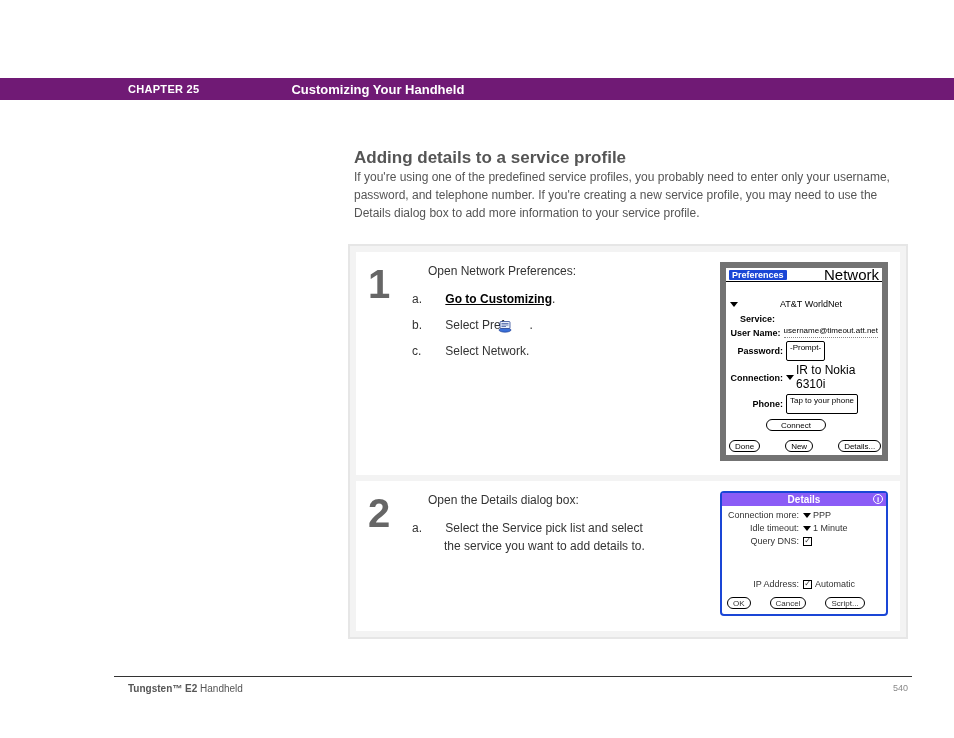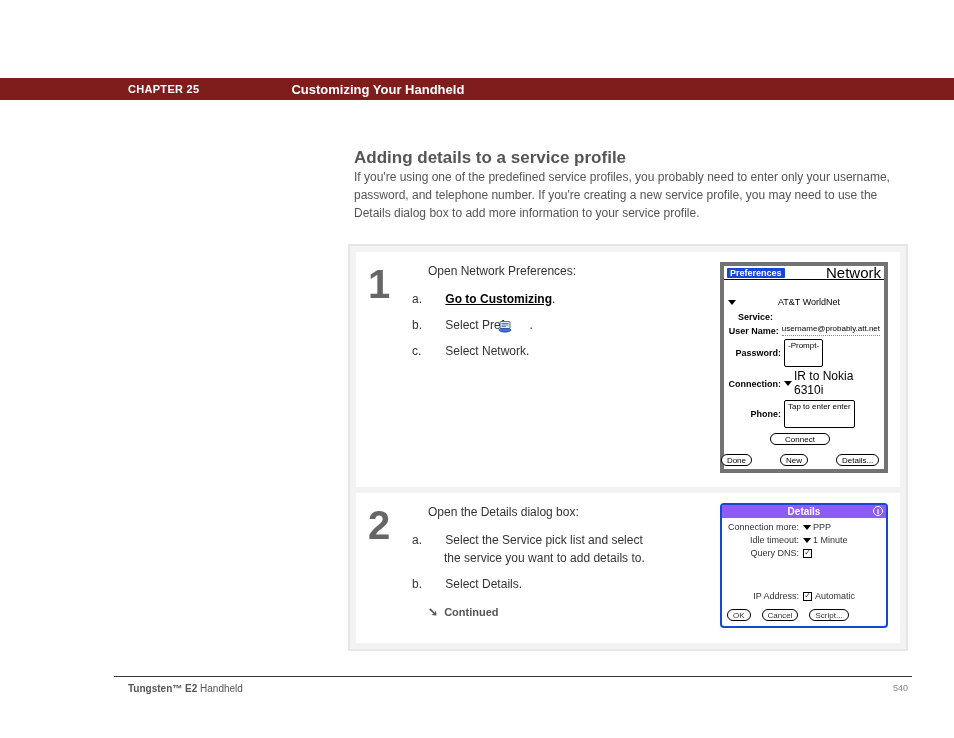--- a/index.html
+++ b/index.html
@@ -1,20 +1,20 @@
 <!DOCTYPE html>
 <html><head>
 <meta charset="utf-8">
 <style>
   * { box-sizing: border-box; margin: 0; padding: 0; }
   html, body { width: 954px; height: 738px; font-family: Arial, Helvetica, sans-serif; background: #fff; color: #333; }
   .page { width: 954px; height: 738px; position: relative; }
 
   
-  .header-bar { position: absolute; top: 78px; left: 0; width: 954px; height: 22px; background: #7f1d1d; text-align: right; }
+  .header-bar { position: absolute; top: 78px; left: 0; width: 954px; height: 22px; background: #701a75; text-align: right; }
   .header-inner { position: absolute; left: 128px; top: 0; width: 780px; height: 22px; display: flex; align-items: center; }
   .chapter { color: #fff; font-size: 11px; font-weight: bold; letter-spacing: 0.3px; }
   .chapter-title { color: #fff; font-size: 13px; font-weight: bold; margin-left: 92px; }
 
   
   .content { position: absolute; left: 354px; top: 148px; width: 536px; }
   .section-heading { font-size: 17px; font-weight: bold; color: #555; }
   .section-intro { font-size: 12px; line-height: 1.5; color: #555; margin-bottom: 22px; }
 
   
@@ -27,33 +27,33 @@
   .step-body ol { list-style: none; padding-left: 0; }
   .step-body li { margin-bottom: 8px; text-indent: -16px; padding-left: 16px; }
   .step-body li .letter { display: inline-block; width: 14px; }
   .link { text-decoration: underline; font-weight: bold; cursor: pointer; color: #000; }
   .prefs-icon { display: inline-block; width: 16px; height: 14px; vertical-align: middle; }
   .continued { font-size: 11px; font-weight: bold; color: #555; margin-top: 10px; }
   .continued .arrow { display: inline-block; transform: rotate(0deg); margin-right: 3px; font-size: 12px; }
 
   
   .mock { flex: 1; display: flex; justify-content: flex-end; align-items: flex-start; }
-  .palm-screen { width: 168px; border: 4px solid #737373; background: #fff; font-family: Arial, sans-serif; font-size: 9px; color: #000; }
+  .palm-screen { width: 168px; border: 6px solid #737373; background: #fff; font-family: Arial, sans-serif; font-size: 9px; color: #000; }
   .palm-title { background: #fff; border-bottom: 1px solid #000; height: 14px; display: flex; align-items: center; padding: 0 3px; }
   .palm-title .left { background: #1a46d6; color: #fff; padding: 0 3px; font-weight: bold; border-radius: 1px; }
   .palm-title .right { margin-left: auto; font-size: 15px; }
   .palm-body { padding: 3px 4px 4px 4px; }
   .palm-row { display: flex; align-items: center; margin-bottom: 2px; min-height: 13px; }
   .palm-label { width: 56px; text-align: right; font-weight: bold; font-size: 9px; padding-right: 3px; }
   .palm-val { flex: 1; font-size: 9px; border-bottom: 1px dotted #888; padding-bottom: 1px; }
   .palm-val.noline { border-bottom: none; }
   .tri { display: inline-block; width: 0; height: 0; border-left: 4px solid transparent; border-right: 4px solid transparent; border-top: 5px solid #000; margin-right: 2px; vertical-align: middle; }
-  .palm-inputfield { border: 1px solid #000; background: #fff; font-size: 8px; padding: 0 3px; border-radius: 2px; height: 28px; line-height: 11px; display: inline-block; }
-  .palm-btn { border: 1px solid #000; border-radius: 6px; background: #fff; font-size: 8px; padding: 0 5px; height: 12px; line-height: 11px; display: inline-block; margin-right: 8px; }
-  .palm-footer { display: flex; padding: 3px; gap: 20px; justify-content: center; }
+  .palm-inputfield { border: 1px solid #000; background: #fff; font-size: 8px; padding: 0 3px; border-radius: 2px; height: 20px; line-height: 11px; display: inline-block; }
+  .palm-btn { border: 1px solid #000; border-radius: 6px; background: #fff; font-size: 8px; padding: 0 5px; height: 12px; line-height: 11px; display: inline-block; margin-right: 16px; }
+  .palm-footer { display: flex; padding: 3px; gap: 9px; }
 
   .details-screen { width: 168px; border: 2px solid #1a46d6; border-radius: 4px; background: #fff; font-size: 9px; }
   .details-title { background: #8b5cf6; color: #fff; text-align: center; font-weight: bold; font-size: 10px; padding: 1px 0; position: relative; }
   .details-title .info { position: absolute; right: 3px; top: 1px; width: 10px; height: 10px; border: 1px solid #fff; border-radius: 50%; font-size: 8px; line-height: 9px; text-align: center; }
   .details-body { padding: 4px 5px 2px 5px; }
   .details-row { display: flex; align-items: center; margin-bottom: 3px; font-size: 9px; }
   .details-label { width: 76px; text-align: right; padding-right: 4px; }
   .checkbox { width: 9px; height: 9px; border: 1px solid #000; display: inline-flex; align-items: center; justify-content: center; font-size: 8px; line-height: 8px; margin-right: 3px; vertical-align: middle; }
   .details-gap { height: 30px; }
   .details-footer { display: flex; padding: 3px 5px 5px 5px; gap: 3px; }
@@ -117,34 +117,34 @@
             <span class="right">Network</span>
           </div>
           <div class="palm-body">
             <div class="palm-row">
               <span class="tri"></span>
               <span class="palm-label" style="width:auto;margin-top:29px;">Service:</span>
               <span class="palm-val noline" style="margin-left:2px;">AT&amp;T WorldNet</span>
             </div>
             <div class="palm-row">
               <span class="palm-label">User Name:</span>
-              <span class="palm-val" style="font-size:8px;line-height:1.1;">username@probably.att.net</span>
+              <span class="palm-val" style="font-size:8px;line-height:1.1;">username@timeout.att.net</span>
             </div>
             <div class="palm-row">
               <span class="palm-label">Password:</span>
               <span class="palm-inputfield">-Prompt-</span>
             </div>
             <div class="palm-row">
               <span class="palm-label">Connection:</span>
               <span class="tri"></span>
               <span class="palm-val noline" style="font-size:12px;">IR to Nokia 6310i</span>
             </div>
             <div class="palm-row">
               <span class="palm-label">Phone:</span>
-              <span class="palm-inputfield" style="font-size:8px;">Tap to enter enter</span>
+              <span class="palm-inputfield" style="font-size:8px;">Tap to your phone</span>
             </div>
             <div class="palm-row" style="justify-content:center;margin-top:4px;">
               <span class="palm-btn" style="padding:0 14px;">Connect</span>
             </div>
           </div>
           <div class="palm-footer">
             <span class="palm-btn">Done</span>
             <span class="palm-btn">New</span>
             <span class="palm-btn">Details...</span>
           </div>
@@ -154,29 +154,21 @@
 
     <div class="step">
       <div class="step-num">2</div>
       <div class="step-body">
         <p class="lead">Open the Details dialog box:</p>
         <ol>
           <li>
             <span class="letter">a.</span>
             <span>Select the Service pick list and select the service you want to add details to.</span>
           </li>
-          <li>
-            <span class="letter">b.</span>
-            <span>Select Details.</span>
-          </li>
         </ol>
-        <div class="continued">
-          <span class="arrow">➘</span>
-          <span>Continued</span>
-        </div>
       </div>
       <div class="mock">
         <div class="details-screen">
           <div class="details-title">
             <span>Details</span>
             <span class="info">i</span>
           </div>
           <div class="details-body">
             <div class="details-row">
               <span class="details-label">Connection more:</span>

